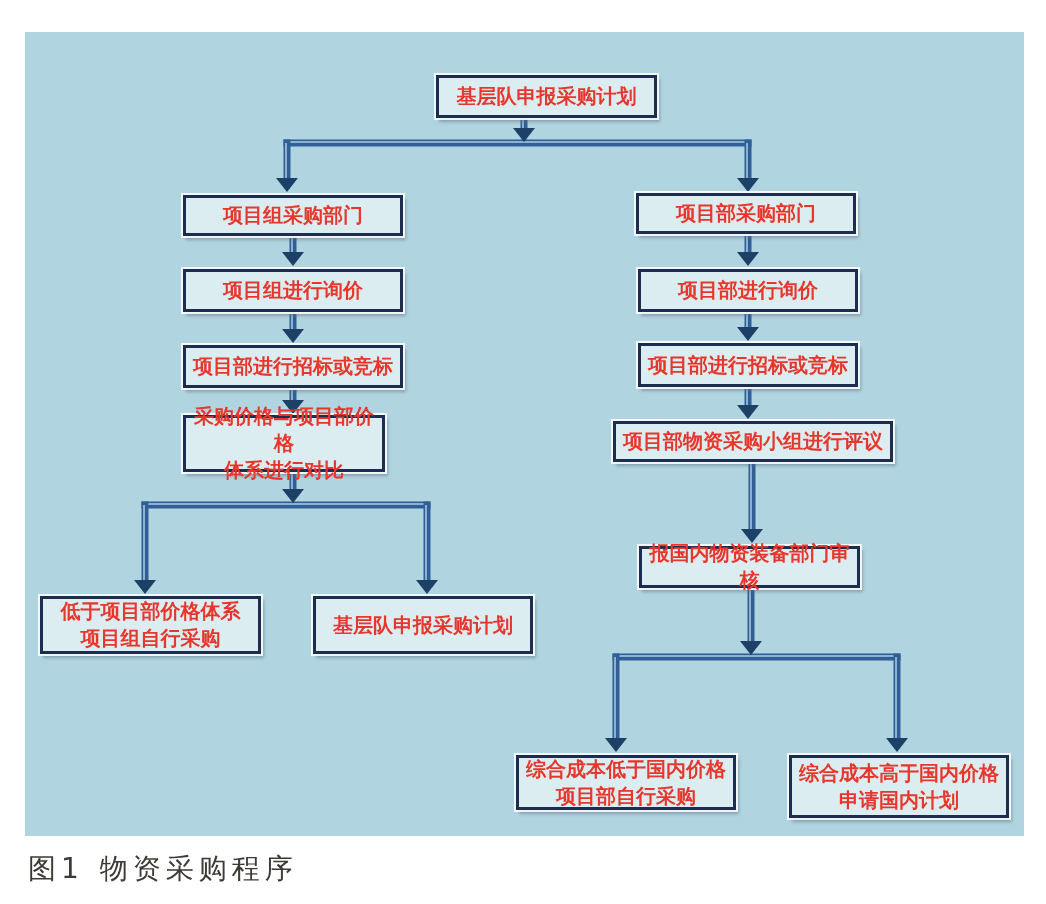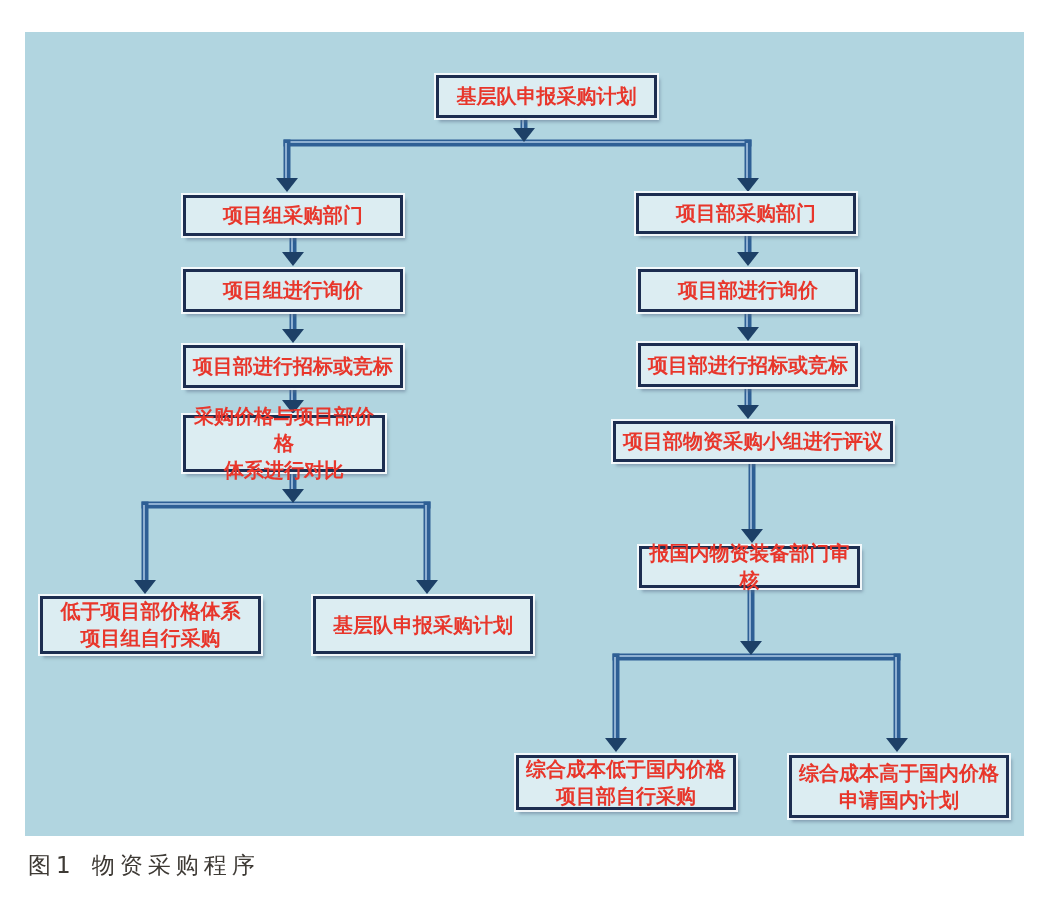--- a/index.html
+++ b/index.html
@@ -41,21 +41,21 @@
   #n7{left:636px;top:193px;width:220px;height:41px;}
   #n8{left:638px;top:269px;width:220px;height:43px;}
   #n9{left:638px;top:343px;width:220px;height:44px;}
   #n10{left:613px;top:421px;width:280px;height:41px;}
   #n11{left:639px;top:546px;width:221px;height:42px;}
   #n12{left:516px;top:755px;width:220px;height:55px;}
   #n13{left:789px;top:755px;width:220px;height:63px;}
   .caption{
     position:absolute;left:28px;top:850px;
     color:var(--caption-text,#3e3a35);
-    font-size:23px;letter-spacing:5px;font-weight:normal;
+    font-size:28px;letter-spacing:5px;font-weight:normal;
   }
   .fig-title{margin-left:16px;}
 </style>
 </head>
 <body>
 
 <div class="page">
   <div class="panel"></div>
 
   <svg id="connector-layer" viewBox="0 0 1046 904" xmlns="http://www.w3.org/2000/svg">

